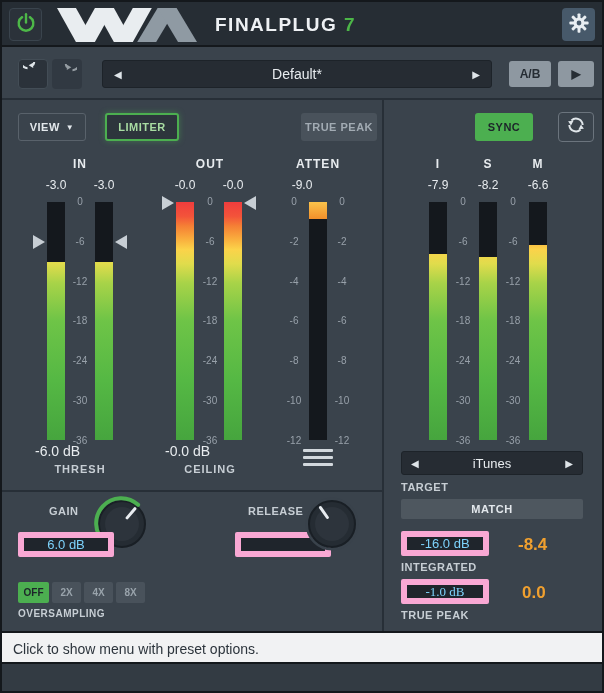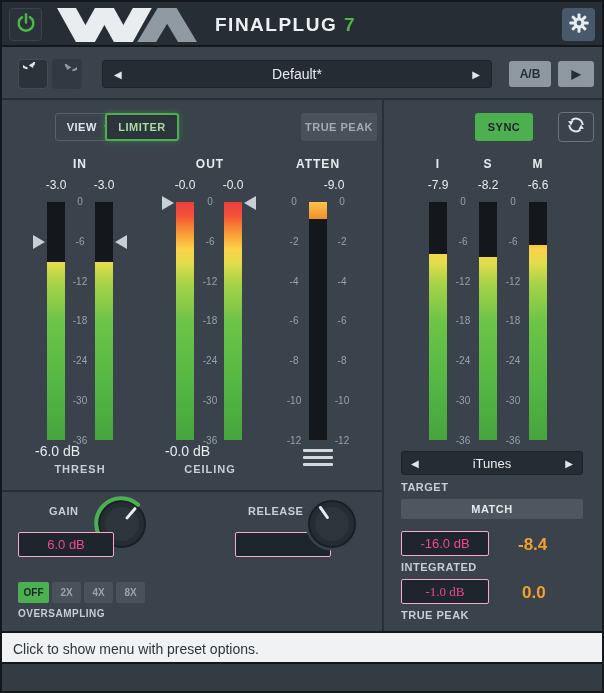--- a/index.html
+++ b/index.html
@@ -18,21 +18,21 @@
   
   .undo-btn { left:16px; top:57px; width:30px; height:30px; background:#2b323a; border:1px solid #434d56; border-radius:4px; }
   .redo-btn { left:50px; top:57px; width:30px; height:30px; background:#2b323a; border-radius:4px; opacity:.55; }
   .preset-box { position:absolute; left:100px; top:58px; width:390px; height:28px; background:#262c33; border:1px solid #1d2329; border-radius:3px; display:flex; align-items:center; padding:0 11px; font-size:14px; color:#e8ecef; }
   .preset-box .name { flex:1; text-align:center; }
   .lite-btn { position:absolute; background:#8e98a1; color:#262d34; font-weight:bold; font-size:12px; border-radius:3px; display:flex; align-items:center; justify-content:center; cursor:pointer; }
   .arrow { font-size:10px; color:#dfe5e9; cursor:pointer; }
 
   
   .tb-btn { position:absolute; height:28px; border-radius:3px; display:flex; align-items:center; justify-content:center; font-size:11px; font-weight:bold; letter-spacing:.5px; cursor:pointer; }
-  .view-btn { left:16px; top:111px; width:68px; background:#3a434c; border:1px solid #59626b; color:#e3e8ec; gap:6px;margin-left:37px; }
+  .view-btn { left:16px; top:111px; width:68px; background:#3a434c; border:1px solid #59626b; color:#e3e8ec; gap:6px; }
   .view-btn .caret { font-size:8px; }
   .limiter-btn { left:103px; top:111px; width:74px; background:#2d353c; border:2px solid #4caf50; color:#a8dca2; box-shadow:0 0 6px rgba(76,175,80,.45); }
   .truepeak-btn { left:299px; top:111px; width:76px; background:#49525b; color:#a2abb3; }
   .loudness-btn { left:391px; top:111px; width:78px; background:#4caf50; color:#1d242a; }
   .sync-btn { left:473px; top:111px; width:58px; background:#4caf50; color:#1d242a; }
   .refresh-btn { left:556px; top:110px; width:36px; height:30px; border:1px solid #6b747d; border-radius:4px; background:transparent; }
 
   
   .meter { position:absolute; top:200px; width:18px; height:238px; background:#14181d; }
   .meter-grad { position:absolute; inset:0;
@@ -47,21 +47,21 @@
   .readout { position:absolute; top:441px; width:90px; text-align:left; font-size:14px; color:#e8ecef; }
   .rlabel { position:absolute; top:461px; width:90px; text-align:center; font-size:11px; font-weight:bold; letter-spacing:1px; color:#c7ced4; }
   .burger { position:absolute; left:301px; top:447px; width:30px; cursor:pointer; }
   .burger div { height:3px; background:#d2d8dd; margin-bottom:4px; border-radius:1px; }
 
   
   .select-box { position:absolute; left:399px; top:449px; width:182px; height:24px; background:#262c33; border:1px solid #1d2329; border-radius:3px; display:flex; align-items:center; padding:0 9px; font-size:13px; color:#e8ecef; }
   .select-box .name { flex:1; text-align:center; }
   .panel-label { position:absolute; font-size:11px; font-weight:bold; letter-spacing:.5px; color:#c7ced4; }
   .match-btn { position:absolute; left:399px; top:497px; width:182px; height:20px; background:#4e575f; border-radius:2px; color:#e3e8ec; font-size:11px; font-weight:bold; letter-spacing:.5px; display:flex; align-items:center; justify-content:center; cursor:pointer; }
-  .dark-field { position:absolute; background:#1f252c; border:1px solid #f9a8d4; border-radius:2px; color:#ec4899; font-size:13px; display:flex; align-items:center; justify-content:center; }
+  .dark-field { position:absolute; background:#1f252c; border:6px solid #f9a8d4; border-radius:2px; color:#7dd3fc; font-size:13px; display:flex; align-items:center; justify-content:center; }
   .orange-val { position:absolute; font-size:17px; font-weight:bold; color:#f0a02f; }
 
   
   .knob { position:absolute; cursor:pointer; }
   .auto-btn { position:absolute; left:233px; top:559px; width:96px; height:23px; background:#4caf50; border-radius:2px; color:#1d242a; font-size:12px; font-weight:bold; display:flex; align-items:center; justify-content:center; cursor:pointer; }
   .os-btn { position:absolute; top:580px; height:21px; border-radius:2px; background:#49525b; color:#99a3ab; font-size:10px; font-weight:bold; display:flex; align-items:center; justify-content:center; cursor:pointer; }
   .os-btn.active { background:#4caf50; color:#1d242a; }
 
   
   .status-bar { position:absolute; left:0; right:0; top:629px; height:31px; background:#f1f2f3; border-top:2px solid #14181c; color:#2c343c; font-size:14px; display:flex; align-items:center; padding:16px 11px; }
@@ -210,21 +210,21 @@
     <span>-24</span>
     <span>-30</span>
     <span>-36</span>
   </div>
   <div class="tri-r" style="left:160px;top:194px;"></div>
   <div class="tri-l" style="left:242px;top:194px;"></div>
   <div class="readout" style="left:163px">-0.0 dB</div>
   <div class="rlabel" style="left:163px">CEILING</div>
 
   <div class="mlabel" style="left:286px">ATTEN</div>
-  <div class="mvalue" style="left:312px">-9.0</div>
+  <div class="mvalue" style="left:280px">-9.0</div>
   <div class="meter" style="left:307px">
     <div class="atten-fill" style="height: 7%;"></div>
   </div>
   <div class="scale" style="left:274px">
     <span>0</span>
     <span>-2</span>
     <span>-4</span>
     <span>-6</span>
     <span>-8</span>
     <span>-10</span>

